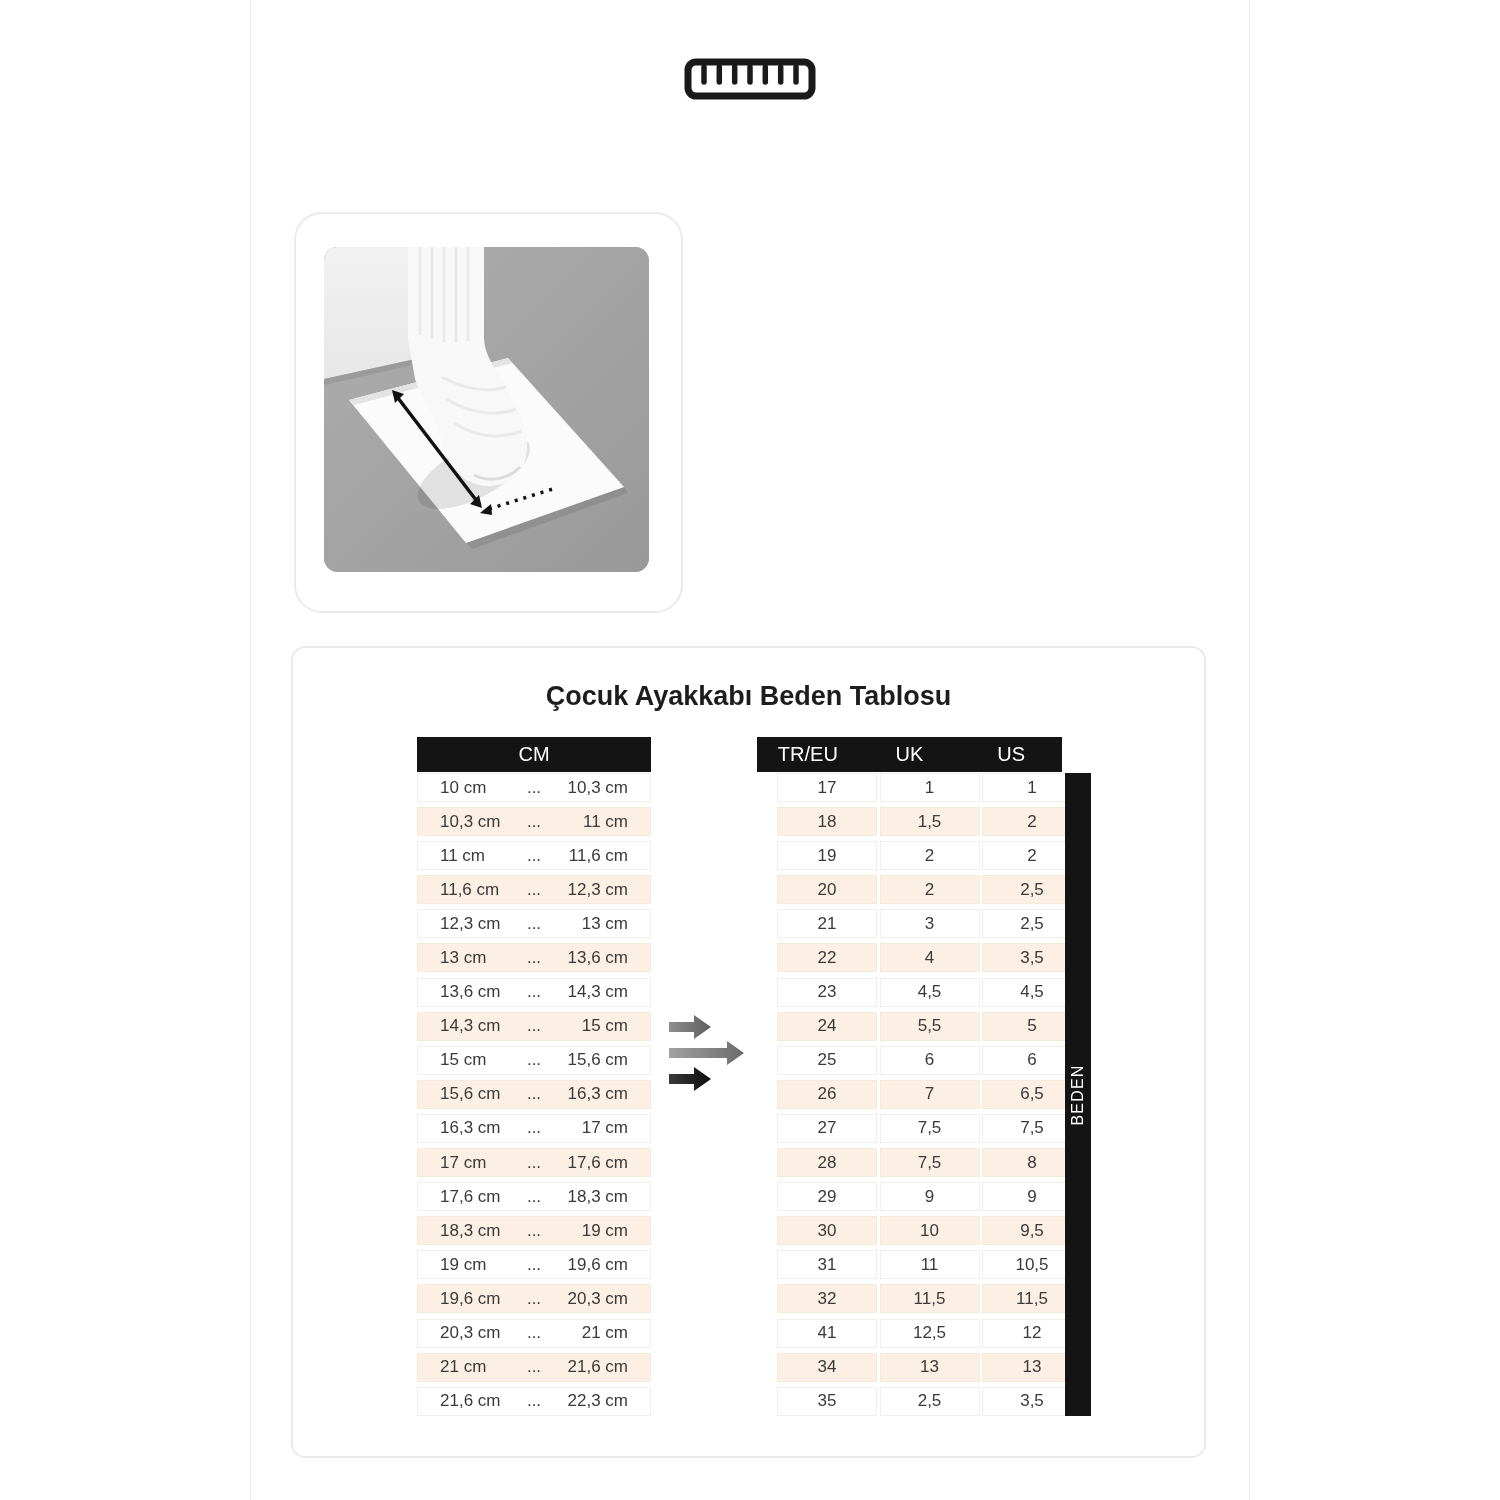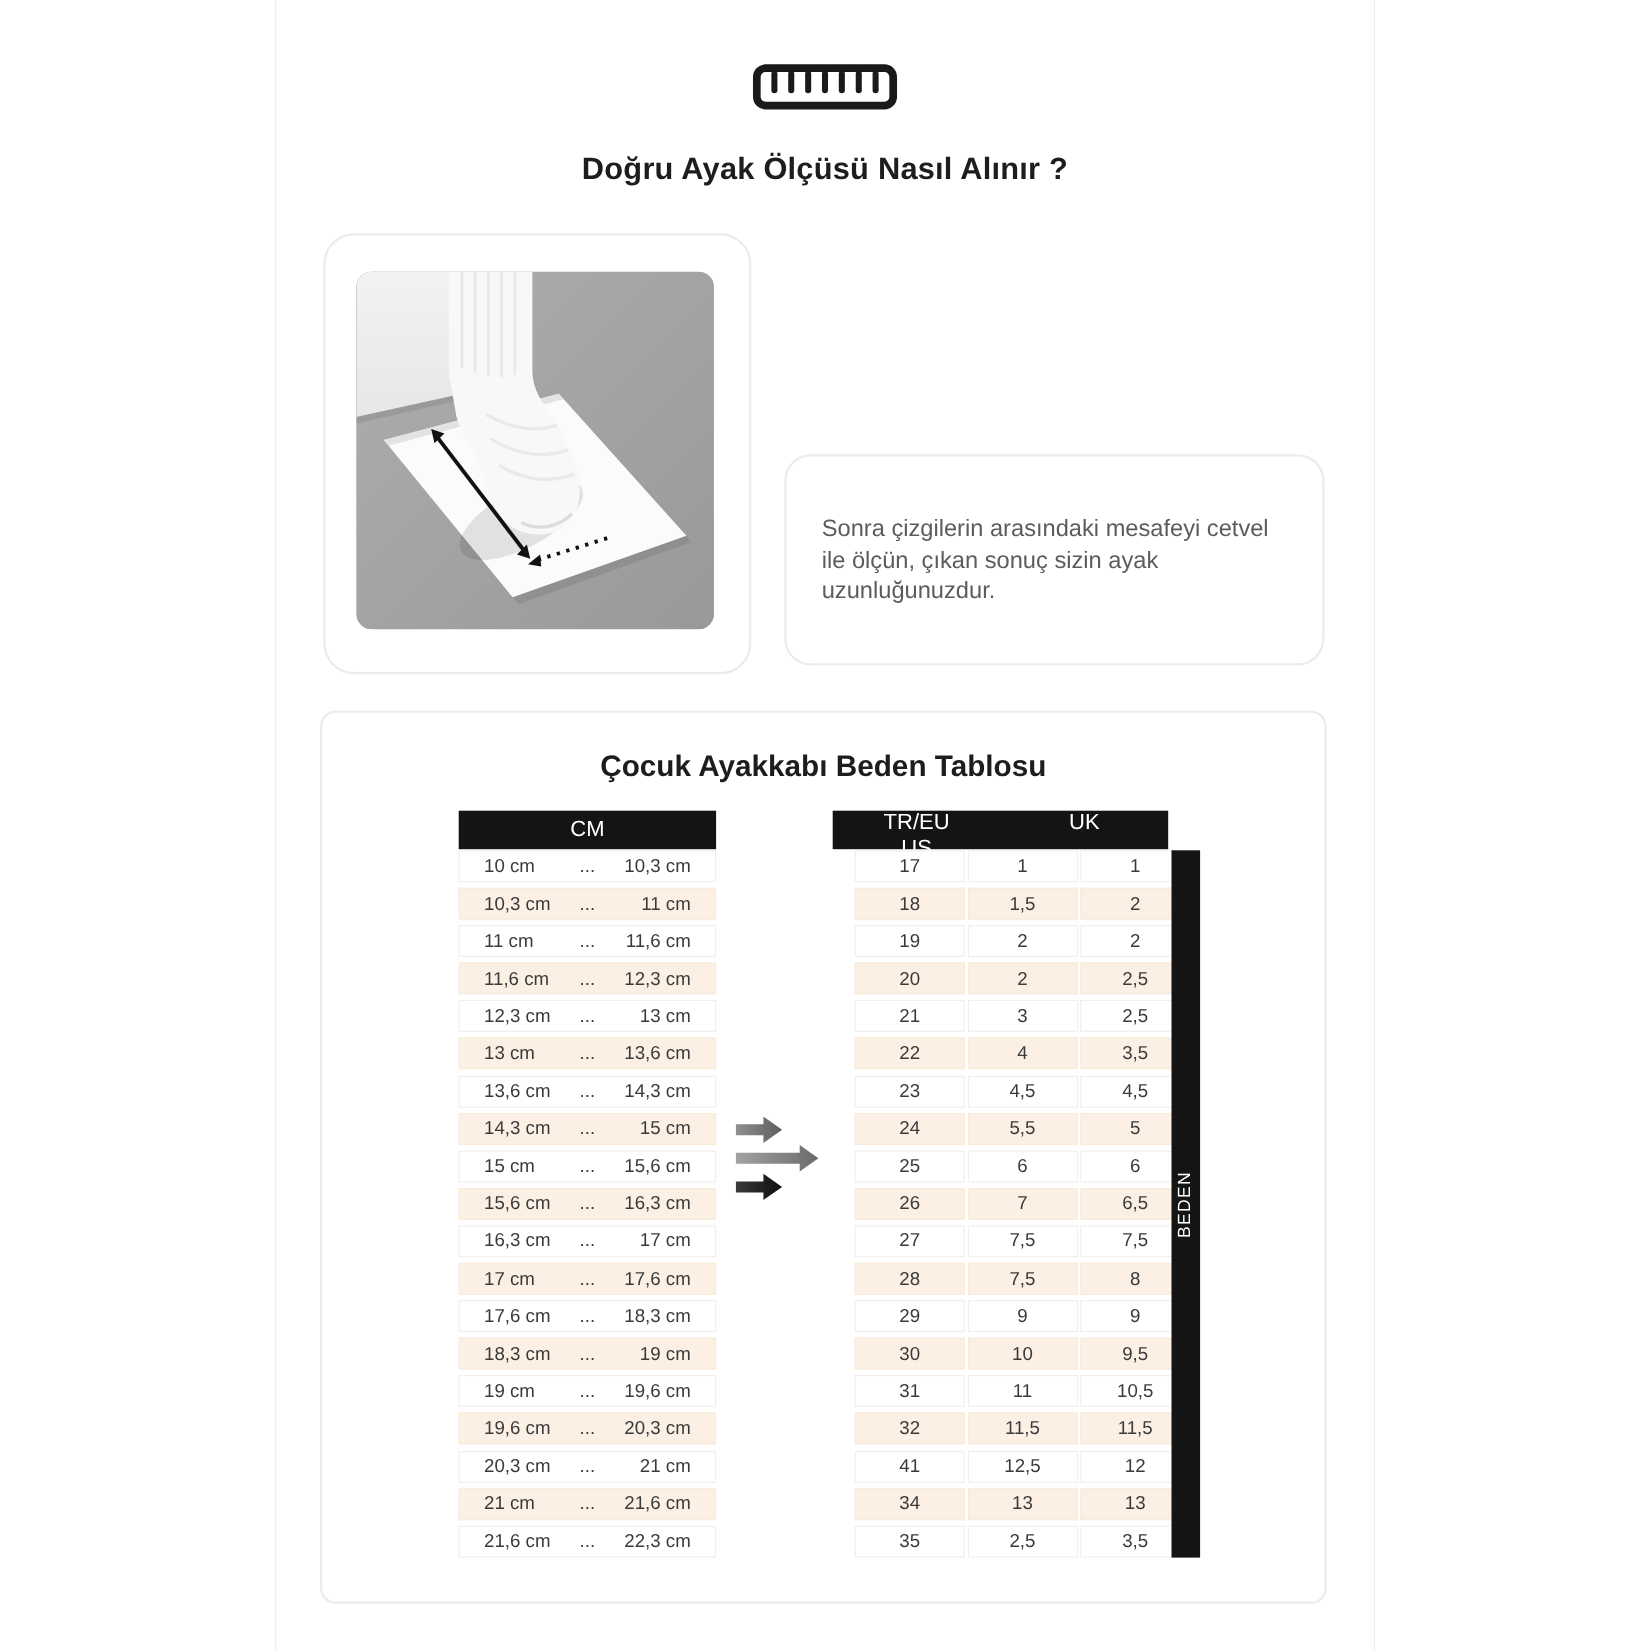--- a/index.html
+++ b/index.html
@@ -32,21 +32,21 @@
                border:2px solid #ebebeb; border-radius:14px; background:#fff; }
   .size-title { position:absolute; top:33px; left:0; width:100%; text-align:center;
                 font-size:27px; font-weight:bold; color:#1d1d1d; }
 
   .cm-table  { position:absolute; left:124px; top:89px; width:234px; }
   .eu-table  { position:absolute; left:464px; top:89px; width:305px; }
 
   .thead { height:35px; background:var(--header-bg); color:#fff; font-size:20px;
            display:flex; align-items:center; justify-content:center; }
   .thead3 { height:35px; background:var(--header-bg); color:#fff; font-size:20px;
-            display:grid; grid-template-columns:1fr 1fr; }
+            display:grid; grid-template-columns:1fr 1fr 1fr; }
   .thead3 span { display:flex; align-items:center; justify-content:center; }
 
   .tbody { display:flex; flex-direction:column; gap:5.1px; margin-top:1px; }
   .trow  { height:29px; font-size:17px; color:#3a3a3a; }
 
   .cm-row { display:grid; grid-template-columns:1fr 44px 1fr; align-items:center;
             background:#fff; border:1px solid #f1eeeb; }
   .cm-row .lv { justify-self:start; padding-left:22px; }
   .cm-row .dots { justify-self:center; color:#3a3a3a; }
   .cm-row .rv { justify-self:end; padding-right:22px; }
@@ -79,21 +79,20 @@
           <line x1="20" y1="9" x2="20" y2="24"></line>
           <line x1="35.3" y1="9" x2="35.3" y2="24"></line>
           <line x1="50.7" y1="9" x2="50.7" y2="24"></line>
           <line x1="66" y1="9" x2="66" y2="24"></line>
           <line x1="81.3" y1="9" x2="81.3" y2="24"></line>
           <line x1="96.7" y1="9" x2="96.7" y2="24"></line>
           <line x1="112" y1="9" x2="112" y2="24"></line>
         </g>
       </svg>
     </div>
-    <div class="page-title">Doğru Ayak Ölçüsü Nasıl Alınır ?</div>
 
     <div class="howto">
       <div class="photo-card">
         <div class="photo">
           <svg width="325" height="325" viewBox="0 0 325 325">
             <defs>
               <linearGradient id="floorG" x1="0" y1="0" x2="1" y2="1">
                 <stop offset="0" stop-color="#aeaeae"></stop>
                   <stop offset="1" stop-color="#999999"></stop>
               </linearGradient>
@@ -146,23 +145,20 @@
             </g>
 
             <g stroke="#111111" stroke-width="3.5" fill="#111111">
               <line x1="165" y1="262" x2="232" y2="241" stroke-dasharray="3 6"></line>
               <polygon points="156,266 167,257 168,268" stroke="none"></polygon>
             </g>
           </svg>
         </div>
       </div>
 
-      <div class="instr-card c2">
-        <p>Sonra çizgilerin arasındaki mesafeyi cetvel ile ölçün, çıkan sonuç sizin ayak uzunluğunuzdur.</p>
-      </div>
     </div>
 
     <div class="size-card">
       <div class="size-title">Çocuk Ayakkabı Beden Tablosu</div>
 
       <div class="cm-table">
         <div class="thead">CM</div>
         <div class="tbody" id="cm-body">
             <div class="trow cm-row">
               <span class="lv">10 cm</span>

